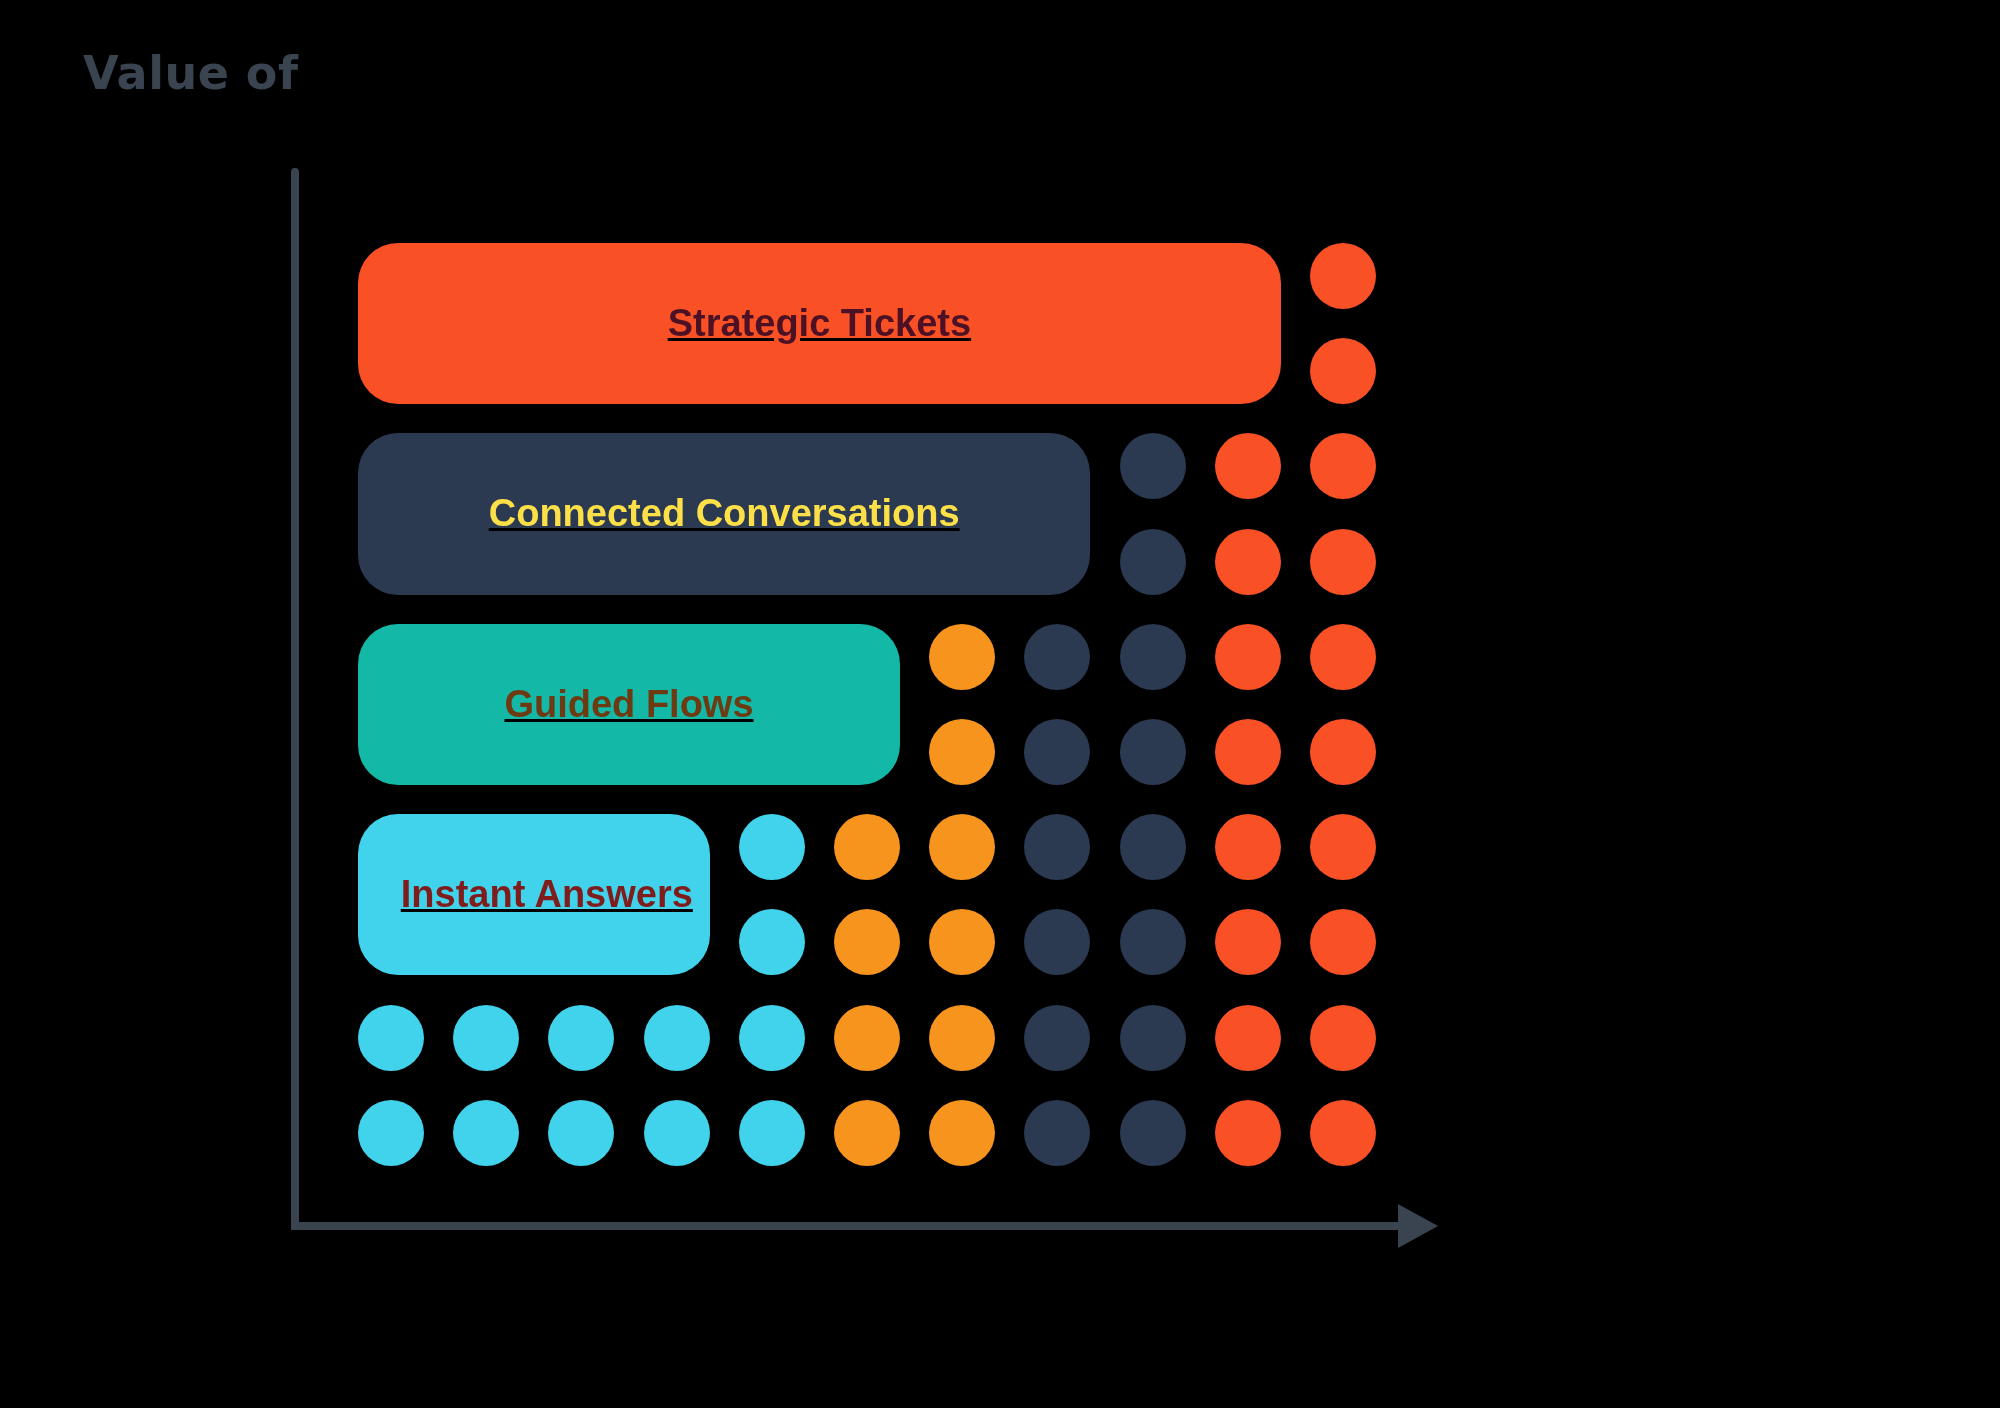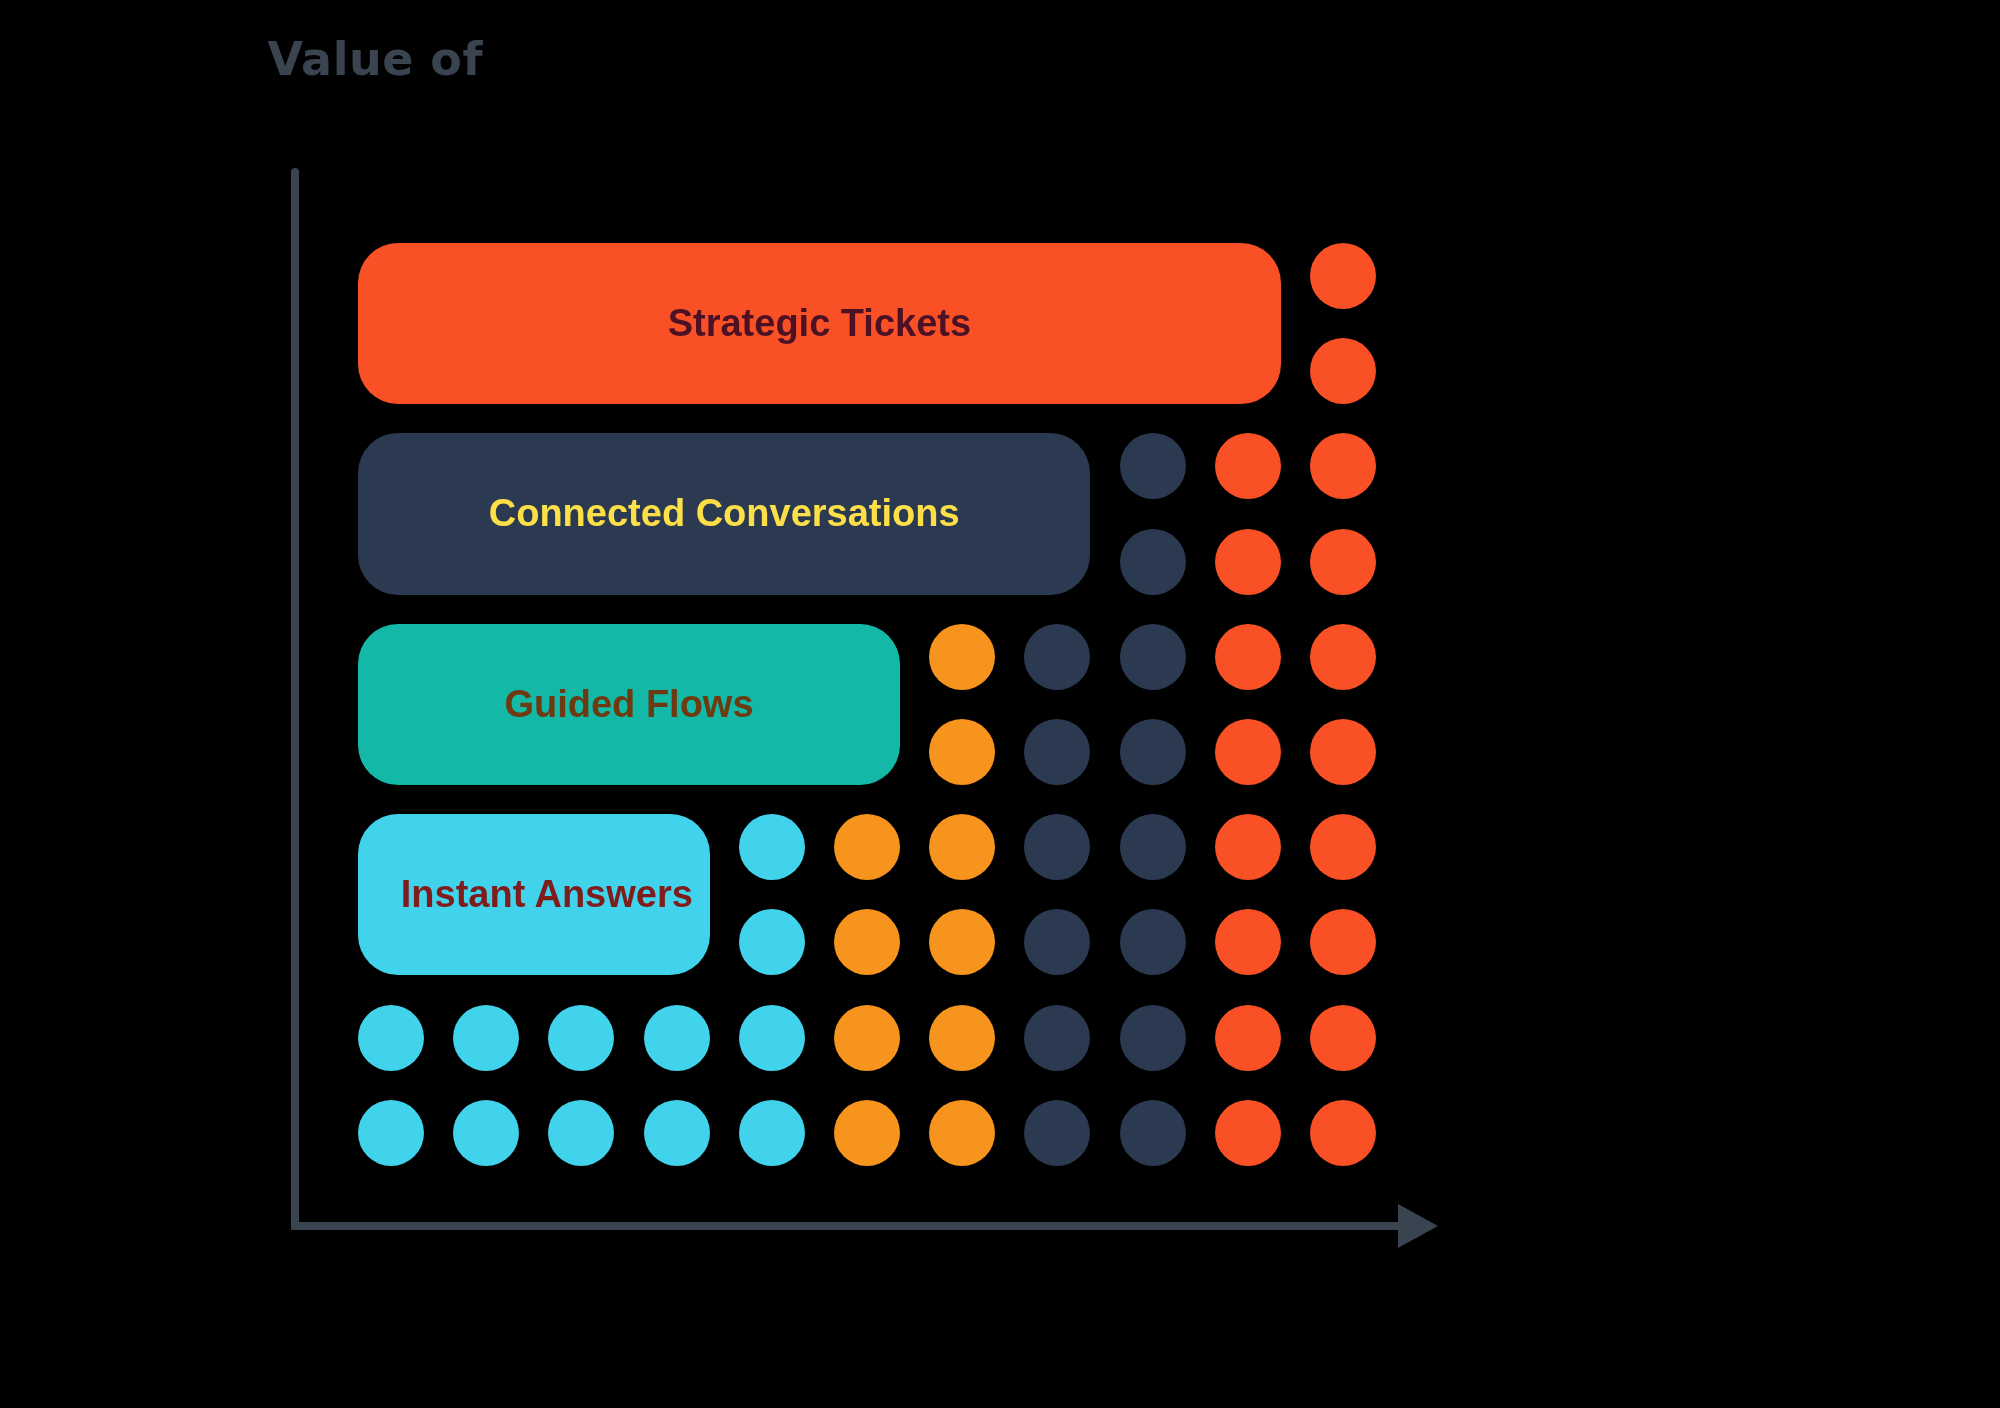--- a/index.html
+++ b/index.html
@@ -12,28 +12,29 @@
   }
   .axes-svg{position:absolute;left:0;top:0;}
   .axis-label{
     position:absolute;
     font-family:"DejaVu Sans",sans-serif;
     font-weight:bold;
     font-size:46px;
     line-height:1.18;
     letter-spacing:0.5px;
   }
-  .ylabel{left:83px;top:32px;width:400px;text-align:right;}
+  .ylabel{left:83px;top:46px;width:400px;text-align:left;}
   .xlabel{left:1460px;top:1162px;text-align:left;}
   .qbox{
     position:absolute;
     border-radius:40px;
     display:flex;
     align-items:center;
     justify-content:center;
+    text-decoration:underline;
   }
   .qbox span{
     font-family:"Liberation Sans",sans-serif;
     font-weight:bold;
     font-size:38px;
     white-space:nowrap;
   }
   .dot{
     position:absolute;
     border-radius:50%;

